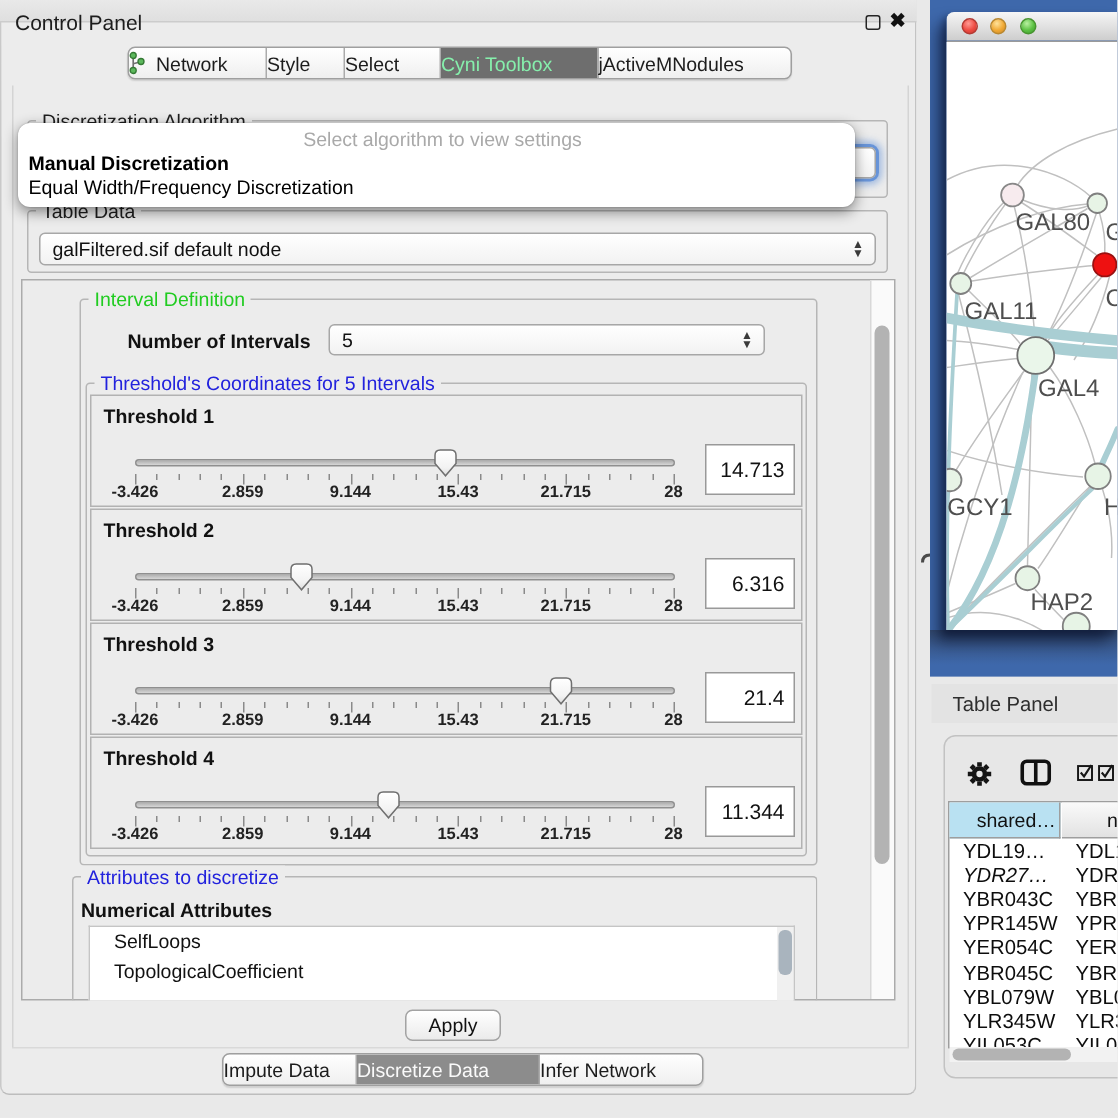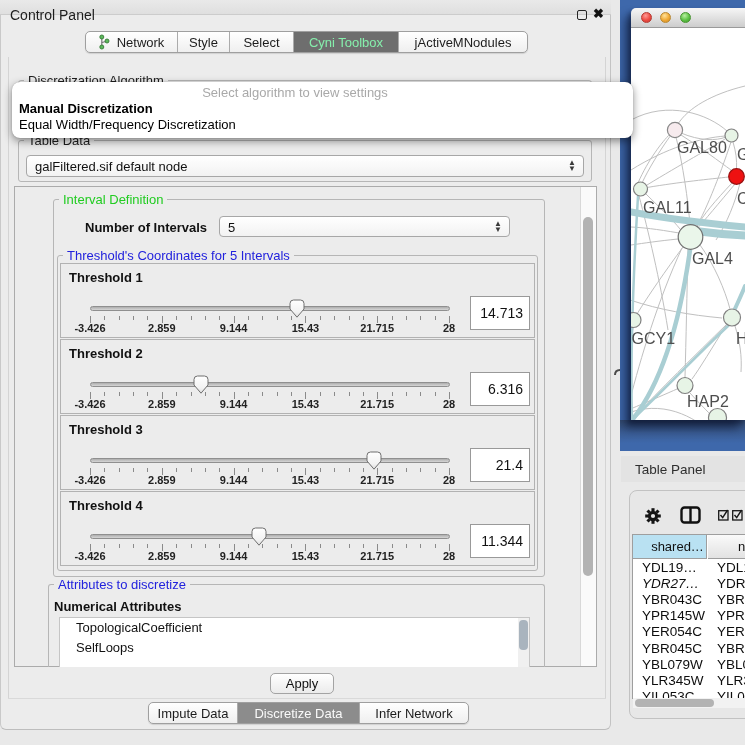--- a/index.html
+++ b/index.html
@@ -16,21 +16,21 @@
 #titlebar { left:0; top:0; width:611px; height:15px;
   background:linear-gradient(#e9e9e9,#dfdfdf); border-bottom:1px solid #cccccc; }
 #titlebar .t { position:absolute; left:10px; top:7px; font-size:14px; color:#1d1d1d; }
 #flt { left:577px; top:10px; width:10px; height:10px; border:1.5px solid #262626; border-radius:2px; }
 #cls { left:593px; top:6px; font-size:13px; font-weight:bold; color:#111; }
 .vline { width:1px; background:#d4d4d4; }
 
 
 .seg { position:absolute; display:flex; background:linear-gradient(#ffffff,#efefef); border:1px solid #9f9f9f;
   border-radius:5px; overflow:hidden; box-shadow:0 1px 1px rgba(0,0,0,0.12); }
-.seg .s { position:relative; display:flex; align-items:center; justify-content:center;
+.seg .s { position:relative; display:flex; align-items:center; justify-content:flex-start;
   font-size:13px; color:#1c1c1c; border-right:1px solid #ababab; }
 .seg .s:last-child { border-right:none; }
 .seg .sel { background:#6e6e6e; color:#86efac; }
 #tabs { left:85px; top:31px; height:22px; }
 #btabs { left:148px; top:702px; height:22px; }
 #btabs .sel { background:#8c8c8c; color:#fafafa; }
 
 
 .grp { position:absolute; border:1px solid #b6b6b6; border-radius:3px; }
 .grp > .lbl { position:absolute; top:-8px; left:5px; background:#ececec; padding:0 4px;
@@ -84,21 +84,21 @@
 #tpanelcard { left:629px; top:490px; width:130px; height:229px; background:#e7e7e7;
   border:1px solid #c2c2c2; border-radius:8px 0 0 8px; }
 
 #ttable { position:absolute; left:2px; top:43px; width:128px; height:165px; background:#fff; border:1px solid #9e9e9e; }
 .hcell { position:absolute; top:0; height:24px; font-size:13px; color:#111; text-align:center; line-height:24px; }
 .trow { position:absolute; font-size:13.5px; color:#0d0d0d; white-space:nowrap; }
 #hsb { position:absolute; left:0px; top:163px; width:126px; height:10px; background:#f2f2f2; }
 #hsb .th { position:absolute; left:2px; top:1px; width:79px; height:8px; background:#b3b3b3; border-radius:4px; }
 
 
-#popup { left:12px; top:82px; width:621px; height:56px; background:#ffffff; border-radius:8px;
+#popup { left:12px; top:82px; width:558px; height:56px; background:#ffffff; border-radius:8px;
   box-shadow:0 3px 9px rgba(0,0,0,0.45), 0 0 1px rgba(0,0,0,0.3); z-index:50; }
 #popup .r1 { position:absolute; left:0; top:3px; width:566px; text-align:center; font-size:13px; color:#a9a9a9; }
 #popup .r2 { position:absolute; left:7px; top:19px; font-size:13px; font-weight:bold; color:#000; }
 #popup .r3 { position:absolute; left:7px; top:35px; font-size:13px; color:#000; }
 </style>
 </head>
 <body>
 <div id="stage">
 
   <div class="abs" id="cpwin"></div>
@@ -360,22 +360,22 @@
     <path d="M1,4.5 Q1,1 4.5,1 L11.5,1 Q15,1 15,4.5 L15,10 L8,18.2 L1,10 Z" fill="url(#tg3)" stroke="#6f6f6f" stroke-width="1"></path>
   </svg>
   <div class="vbox">11.344</div>
 </div>
 
   <div class="grp" style="left:48px; top:584px; width:497px; height:83px; border-bottom:none; border-radius:3px 3px 0 0;">
     <span class="lbl lblblue">Attributes to discretize</span>
   </div>
   <span class="abs" style="left:54px; top:599px; font-size:13px; font-weight:bold; color:#111;">Numerical Attributes</span>
   <div id="attlist">
+    <div class="it">SelfLoops</div>
     <div class="it">TopologicalCoefficient</div>
-    <div class="it">SelfLoops</div>
     <div id="attsb">
         <div class="th"></div>
       </div>
   </div>
 
   <div class="abs" id="apply">Apply</div>
 
   <div class="abs" style="left:8px; top:698px; width:598px; height:1px; background:#d9d9d9;"></div>
 
   <div class="seg" id="btabs">

